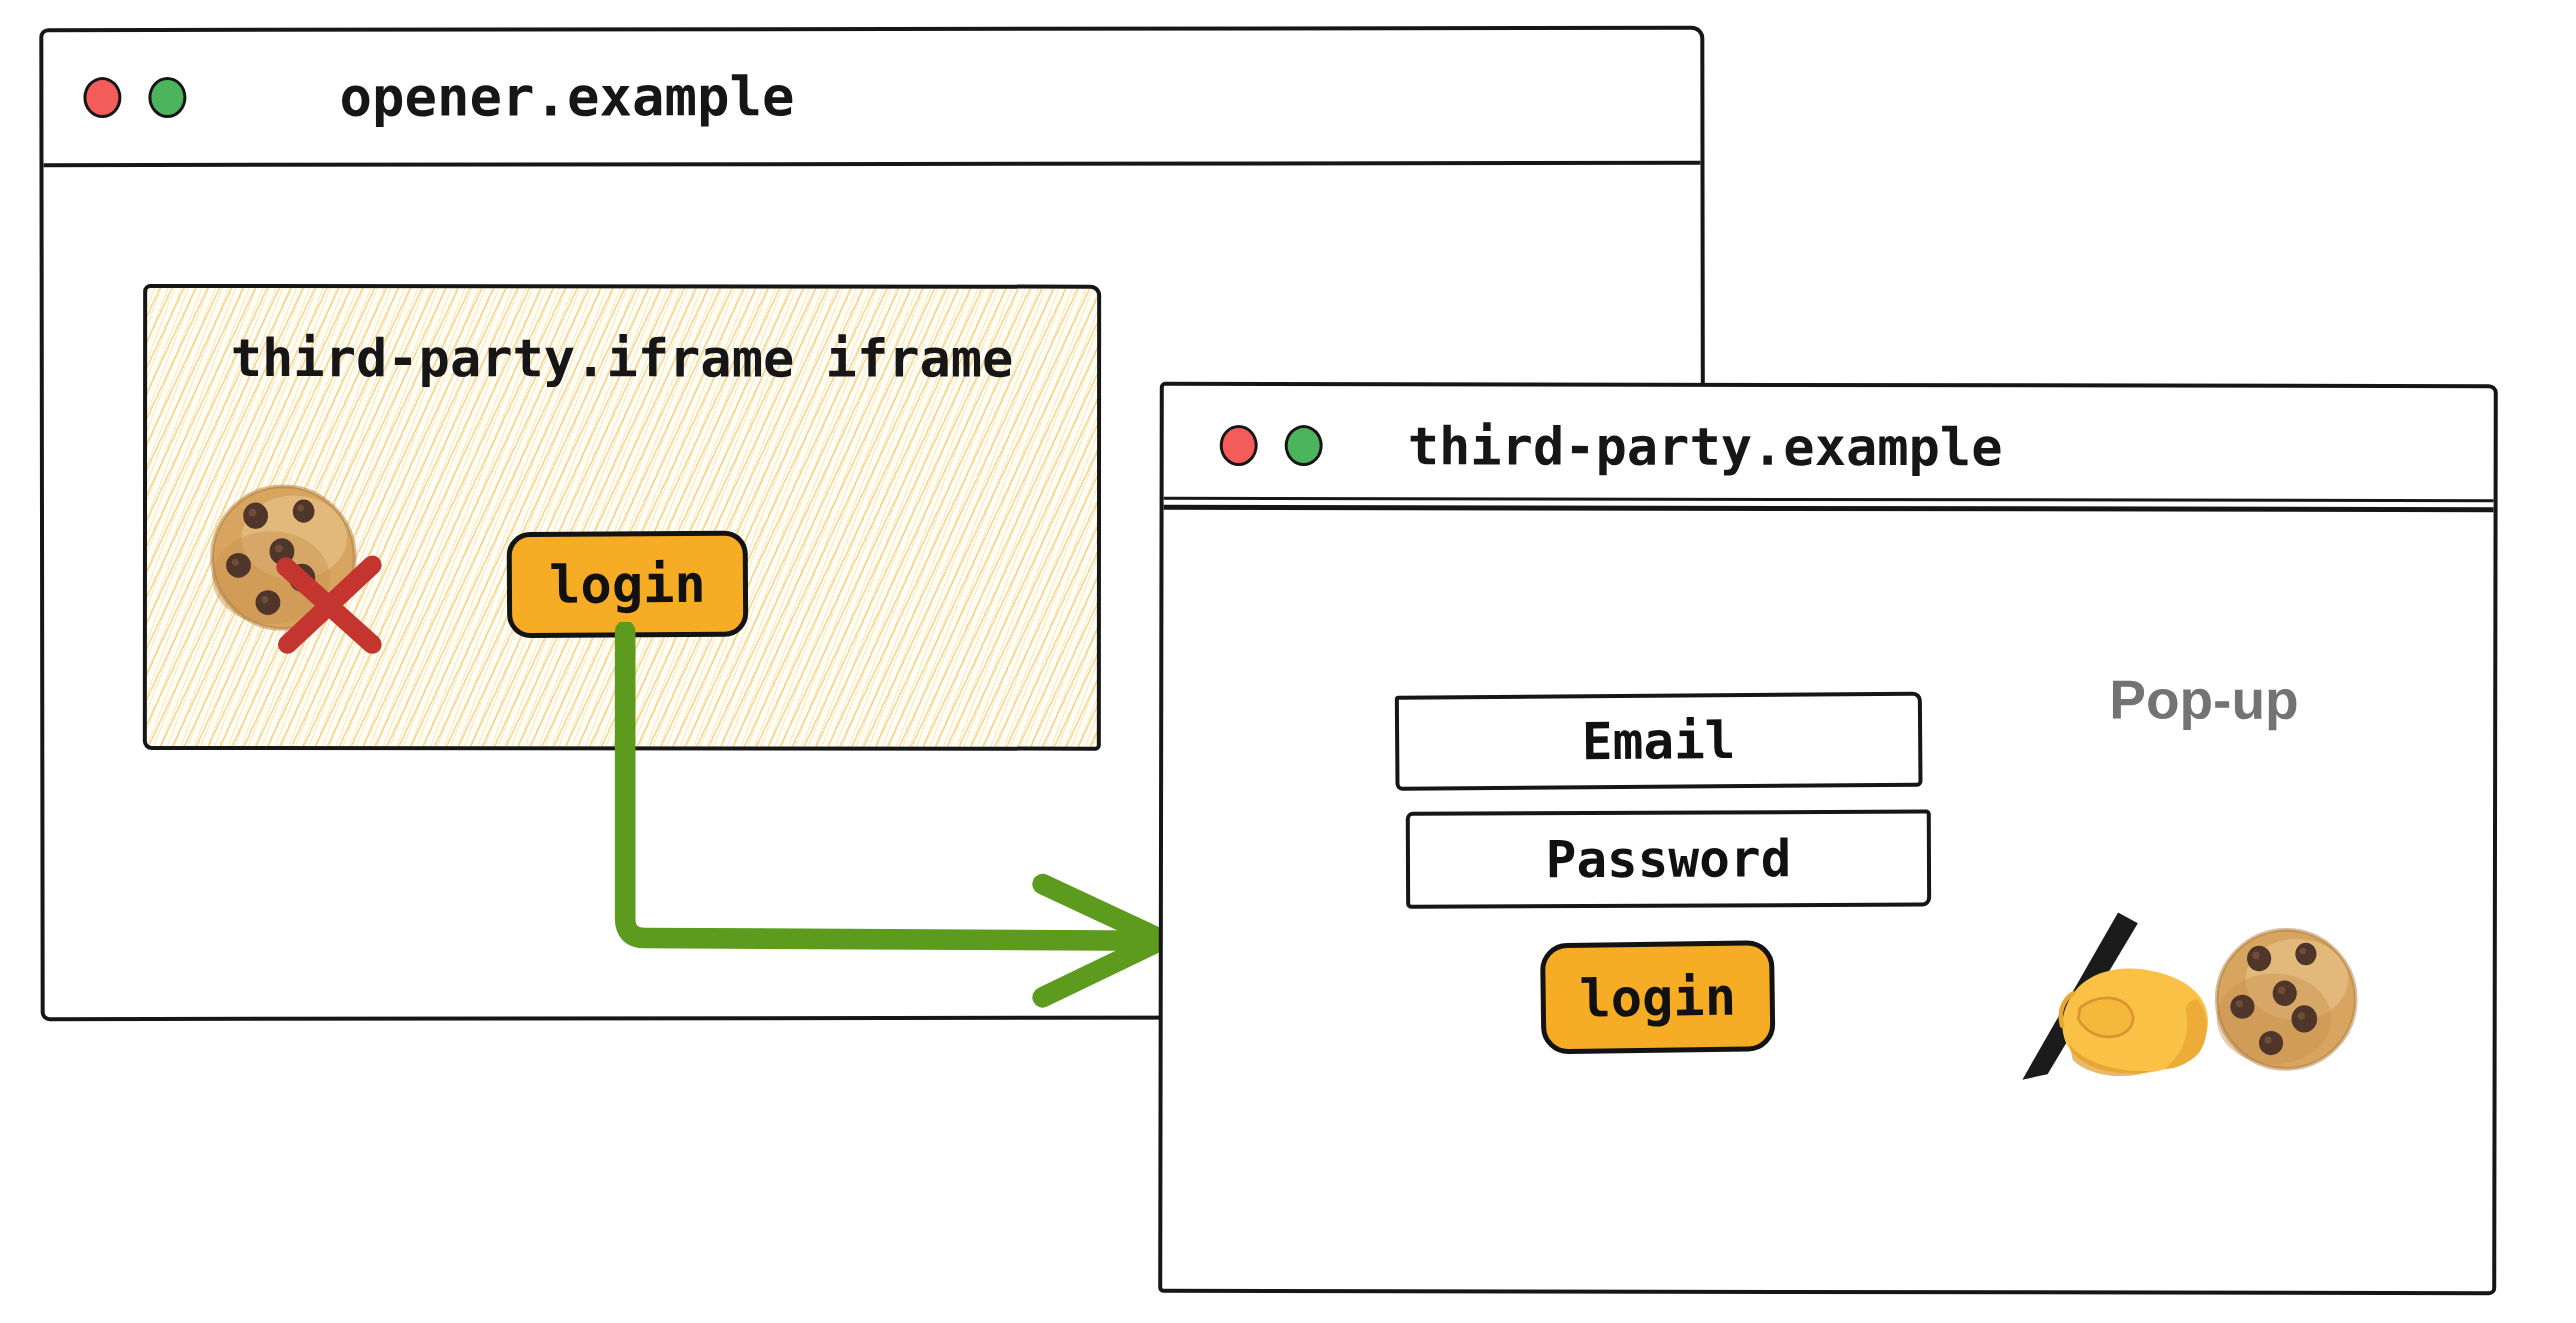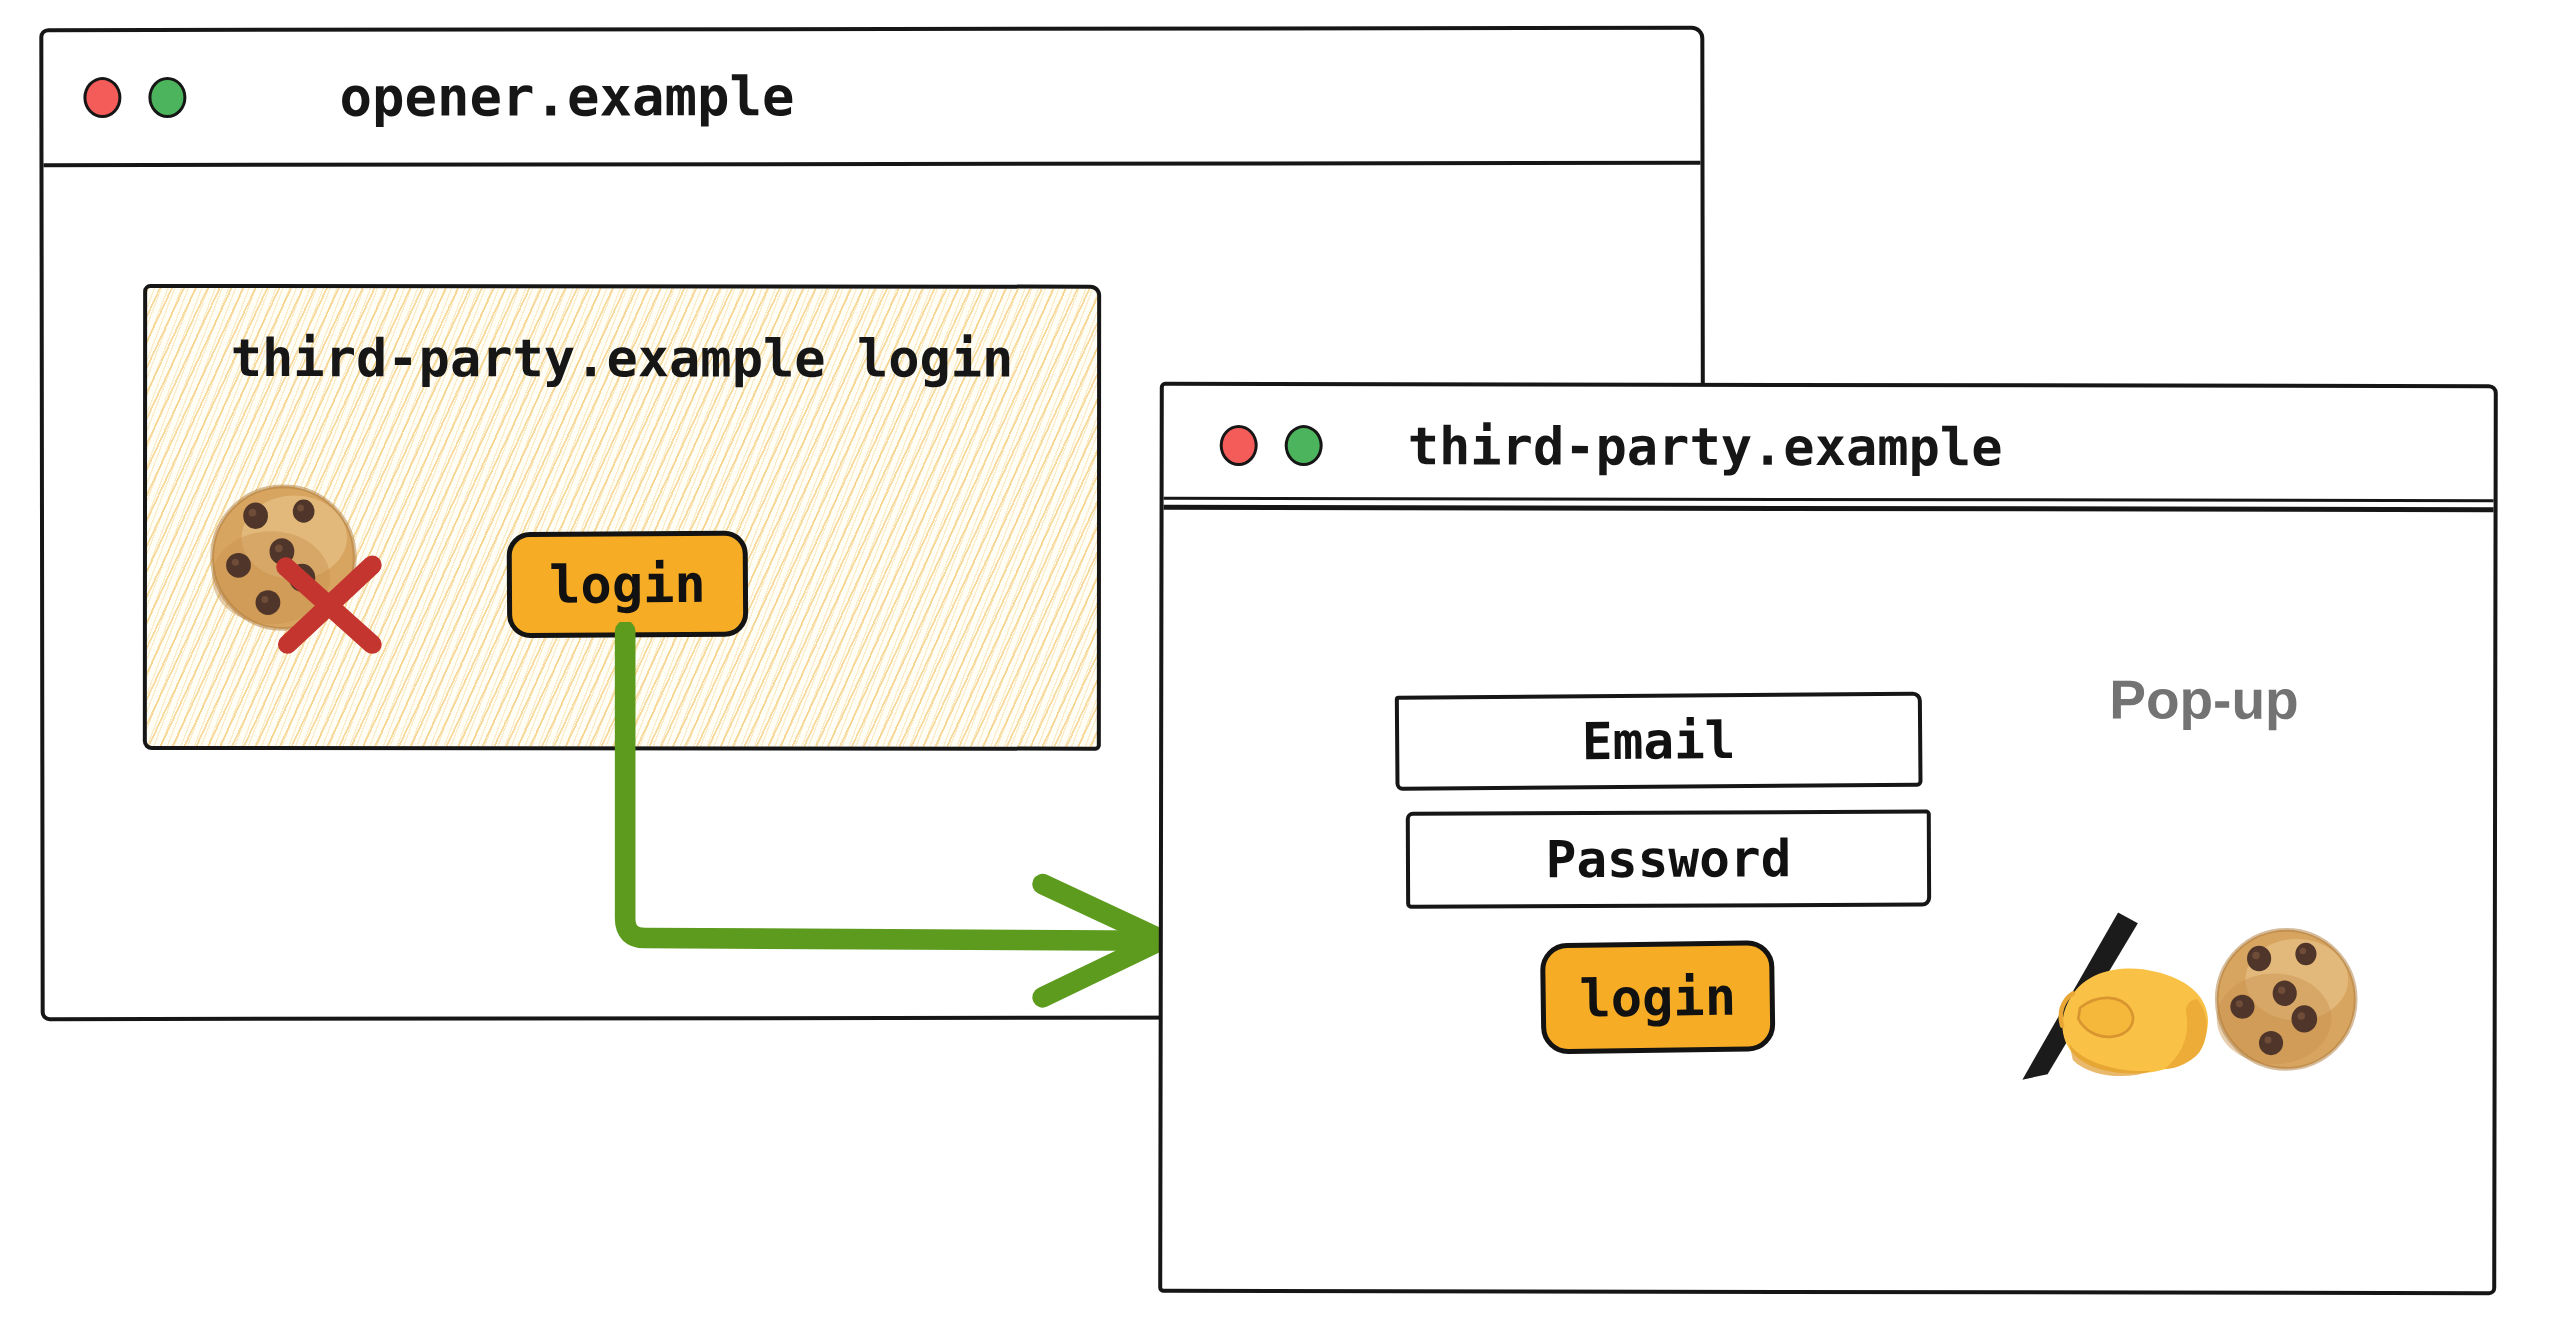--- a/index.html
+++ b/index.html
@@ -96,21 +96,21 @@
 <div id="stage">
 
   <div id="opener-window" class="window">
     <div class="titlebar">
       <div class="dot" style="background:var(--dot-red)"></div>
       <div class="dot" style="background:var(--dot-green)"></div>
       <div class="win-title">opener.example</div>
     </div>
 
     <div id="third-party-iframe" class="hatch">
-      <div id="iframe-title">third-party.example login</div>
+      <div id="iframe-title">third-party.iframe iframe</div>
 
       <div class="cookie-wrap">
         <svg viewBox="0 0 100 100" width="155" height="155">
           <circle cx="50" cy="50" r="46" fill="#D8A560"></circle>
           <ellipse cx="57" cy="37" rx="34" ry="27" fill="#E7C288" opacity="0.7"></ellipse>
           <ellipse cx="42" cy="63" rx="38" ry="30" fill="#C8934E" opacity="0.45"></ellipse>
           <circle cx="50" cy="50" r="46" fill="none" stroke="#AE7B3D" stroke-width="2.5" opacity="0.5"></circle>
           <ellipse cx="32" cy="23" rx="8" ry="8.5" fill="#50362A"></ellipse>
             <circle cx="30" cy="21" r="2.5" fill="#6E4C38"></circle>
           <ellipse cx="63" cy="20" rx="7" ry="7.5" fill="#50362A"></ellipse>

